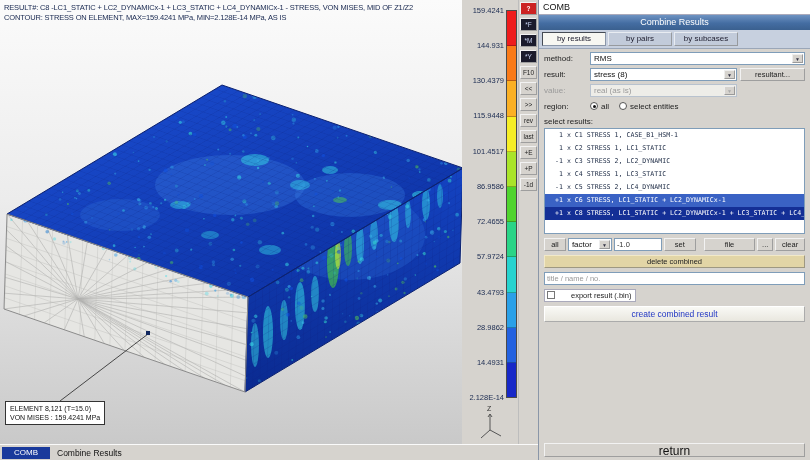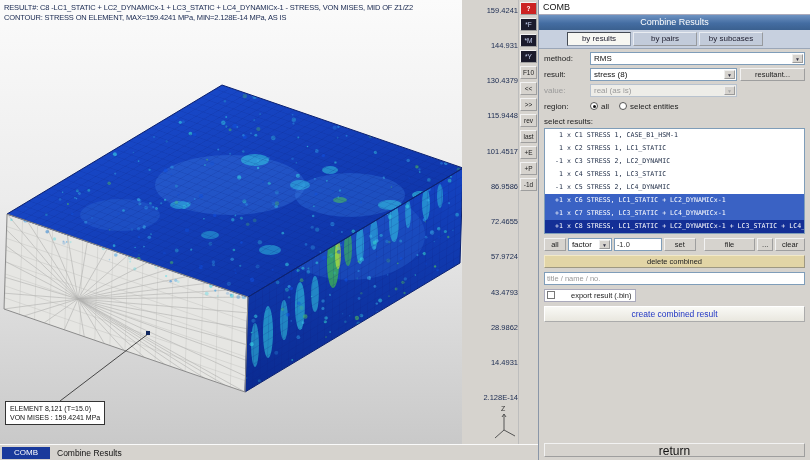--- a/index.html
+++ b/index.html
@@ -10,21 +10,21 @@
   
   .viewport{position:absolute;left:0;top:0;width:462px;height:444px;overflow:hidden;
             background:linear-gradient(180deg,#fbfbfb 0%,#ececec 45%,#c9c9c9 100%);}
   .model-svg{position:absolute;left:0;top:0;}
   .vp-header{position:absolute;left:4px;top:3px;z-index:2;font-size:7.5px;line-height:9.5px;
              color:#16264e;white-space:nowrap;letter-spacing:-0.15px;}
   .annotation{position:absolute;left:5px;top:401px;z-index:3;background:#fff;border:1px solid #333;
               padding:2px 4px;font-size:7px;line-height:9px;color:#111;white-space:nowrap;}
 
   
-  .legend{position:absolute;left:462px;top:0;width:56px;height:444px;margin-left:14px;}
+  .legend{position:absolute;left:462px;top:0;width:56px;height:444px;}
   .cbval{position:absolute;right:14px;width:42px;text-align:right;font-size:7.5px;color:#1a2a50;}
   .cbar{position:absolute;left:44px;top:10px;width:11px;height:388px;display:flex;flex-direction:column;
         border:1px solid #4a4a4a;}
   .cbar .seg{flex:1;border-bottom:1px solid rgba(0,0,0,.25);}
   .cbar .seg:last-child{border-bottom:none;}
   .triad{position:absolute;left:14px;top:402px;}
 
   
   .vtoolbar{position:absolute;left:518px;top:0;width:20px;height:444px;background:#d6d3ce;
             border-left:1px solid #bdbdbd;display:flex;flex-direction:column;align-items:center;
@@ -36,21 +36,21 @@
 
   
   .panel{position:absolute;left:538px;top:0;width:272px;height:460px;background:#d6d3ce;
          border-left:1px solid #8a96a8;}
   .win-tab{height:15px;background:#fff;border-bottom:1px solid #aab;font-size:9px;line-height:14px;padding-left:4px;color:#111;}
   .titlebar{height:15px;background:linear-gradient(180deg,#6e93c2 0%,#446da2 55%,#3a608f 100%);
             color:#fff;font-size:9px;line-height:15px;text-align:center;}
   .tabs{display:flex;gap:2px;padding:2px 3px;background:#c7d0df;border-bottom:1px solid #9aa6b8;height:19px;}
   .tab{width:64px;height:14px;font-family:inherit;font-size:8px;line-height:12px;text-align:center;
        border:1px outset #e8ecf2;background:#c2cbda;color:#223;padding:0;cursor:pointer;}
-  .tab.active{border:1px inset #8a96a8;background:#f7f7f2;margin-left:25px;}
+  .tab.active{border:1px inset #8a96a8;background:#f7f7f2;}
 
   .frow{display:flex;align-items:center;height:14px;margin:2px 5px 0;}
   .flabel{width:46px;font-size:8px;color:#222;flex:none;}
   .flabel.dis{color:#9a9a9a;}
   .combo{flex:1;height:13px;background:#fff;border:1px solid #7f9db9;position:relative;
          font-size:8px;line-height:11px;padding-left:3px;color:#111;}
   .combo.fixed{flex:none;width:147px;}
   .combo .cval{display:inline-block;max-width:85%;overflow:hidden;white-space:nowrap;}
   .combo .arrow{position:absolute;right:1px;top:1px;bottom:1px;width:11px;background:#d6d3ce;
                 border:1px outset #eee;font-size:5px;line-height:9px;text-align:center;color:#334;}
@@ -645,21 +645,20 @@
       <span>select results:</span>
     </div>
 
     <div class="listbox">
         <div class="lrow"> 1 x C1 STRESS 1, CASE_B1_HSM-1</div>
         <div class="lrow"> 1 x C2 STRESS 1, LC1_STATIC</div>
         <div class="lrow">-1 x C3 STRESS 2, LC2_DYNAMIC</div>
         <div class="lrow"> 1 x C4 STRESS 1, LC3_STATIC</div>
         <div class="lrow">-1 x C5 STRESS 2, LC4_DYNAMIC</div>
         <div class="lrow sel1">+1 x C6 STRESS, LC1_STATIC + LC2_DYNAMICx-1</div>
-        <div class="lrow sel1">+1 x C7 STRESS, LC3_STATIC + LC4_DYNAMICx-1</div>
         <div class="lrow sel2">+1 x C8 STRESS, LC1_STATIC + LC2_DYNAMICx-1 + LC3_STATIC + LC4_DYNAMICx-1</div>
       </div>
 
     <div class="arow">
       <button class="pbtn" style="width:22px">all</button>
       <div class="combo" style="flex:none;width:44px">
         <span class="cval">factor</span>
         <span class="arrow">▼</span>
       </div>
       <input class="tinput" style="width: 48px;" value="-1.0">

